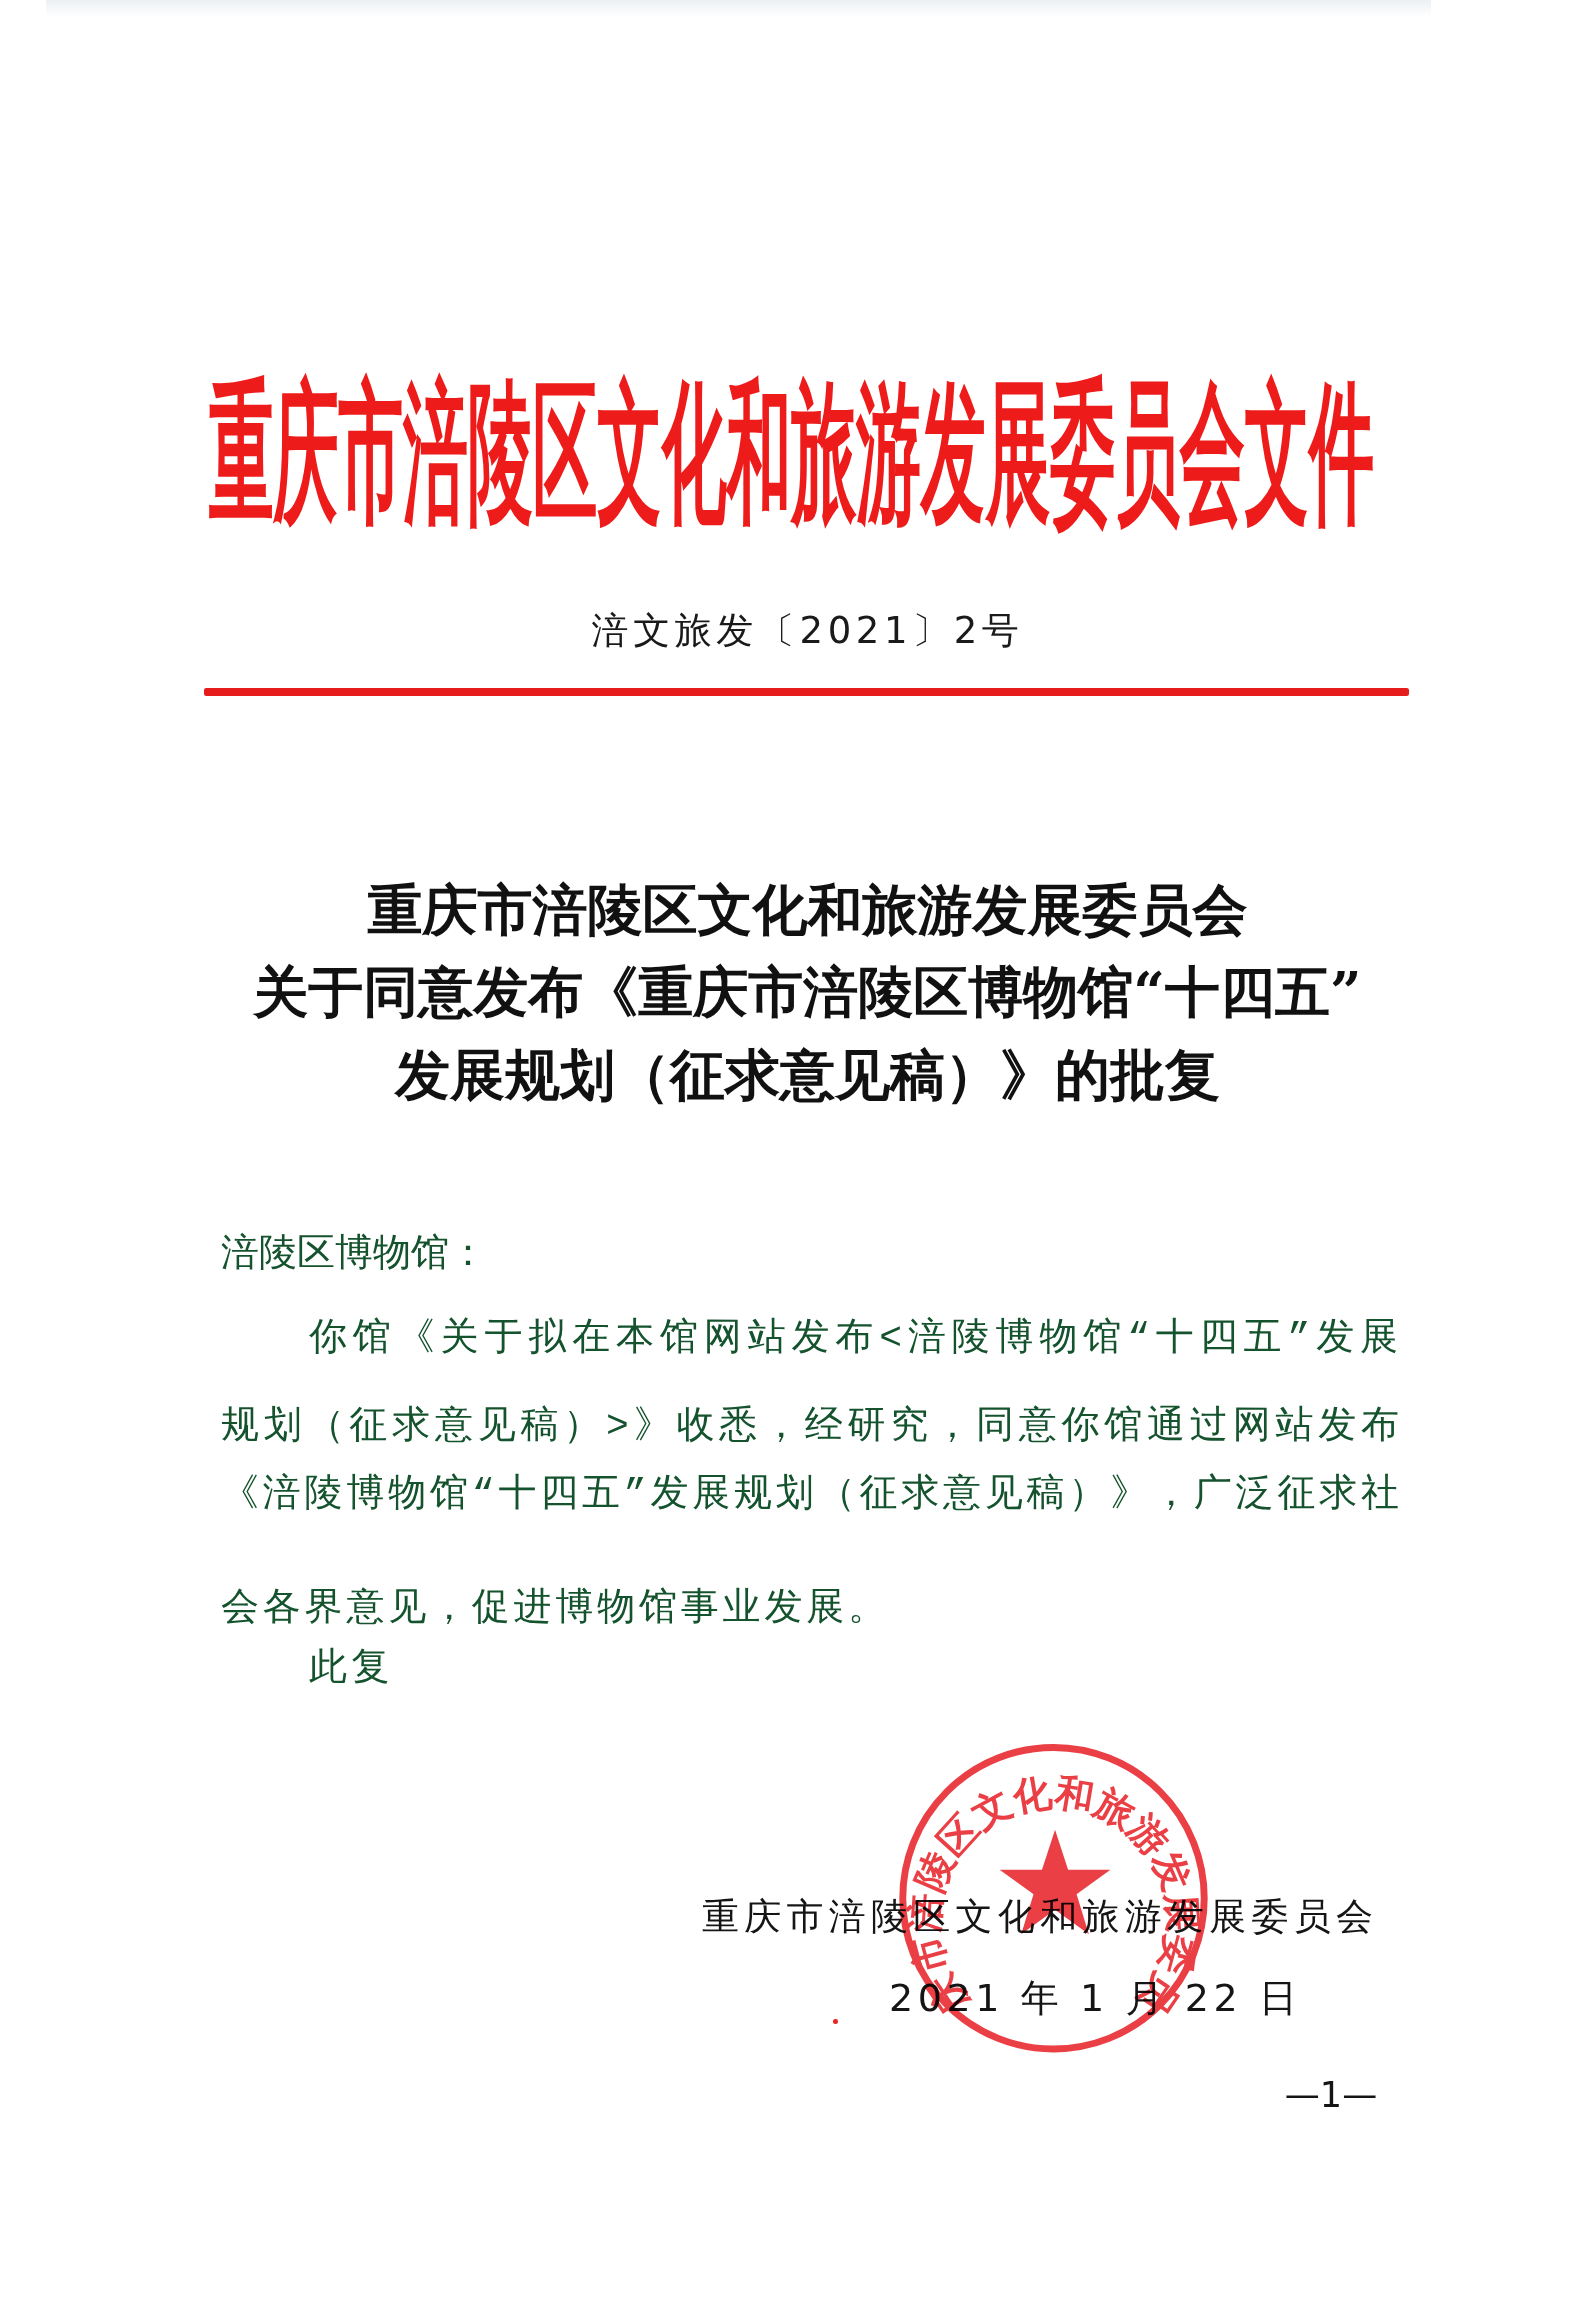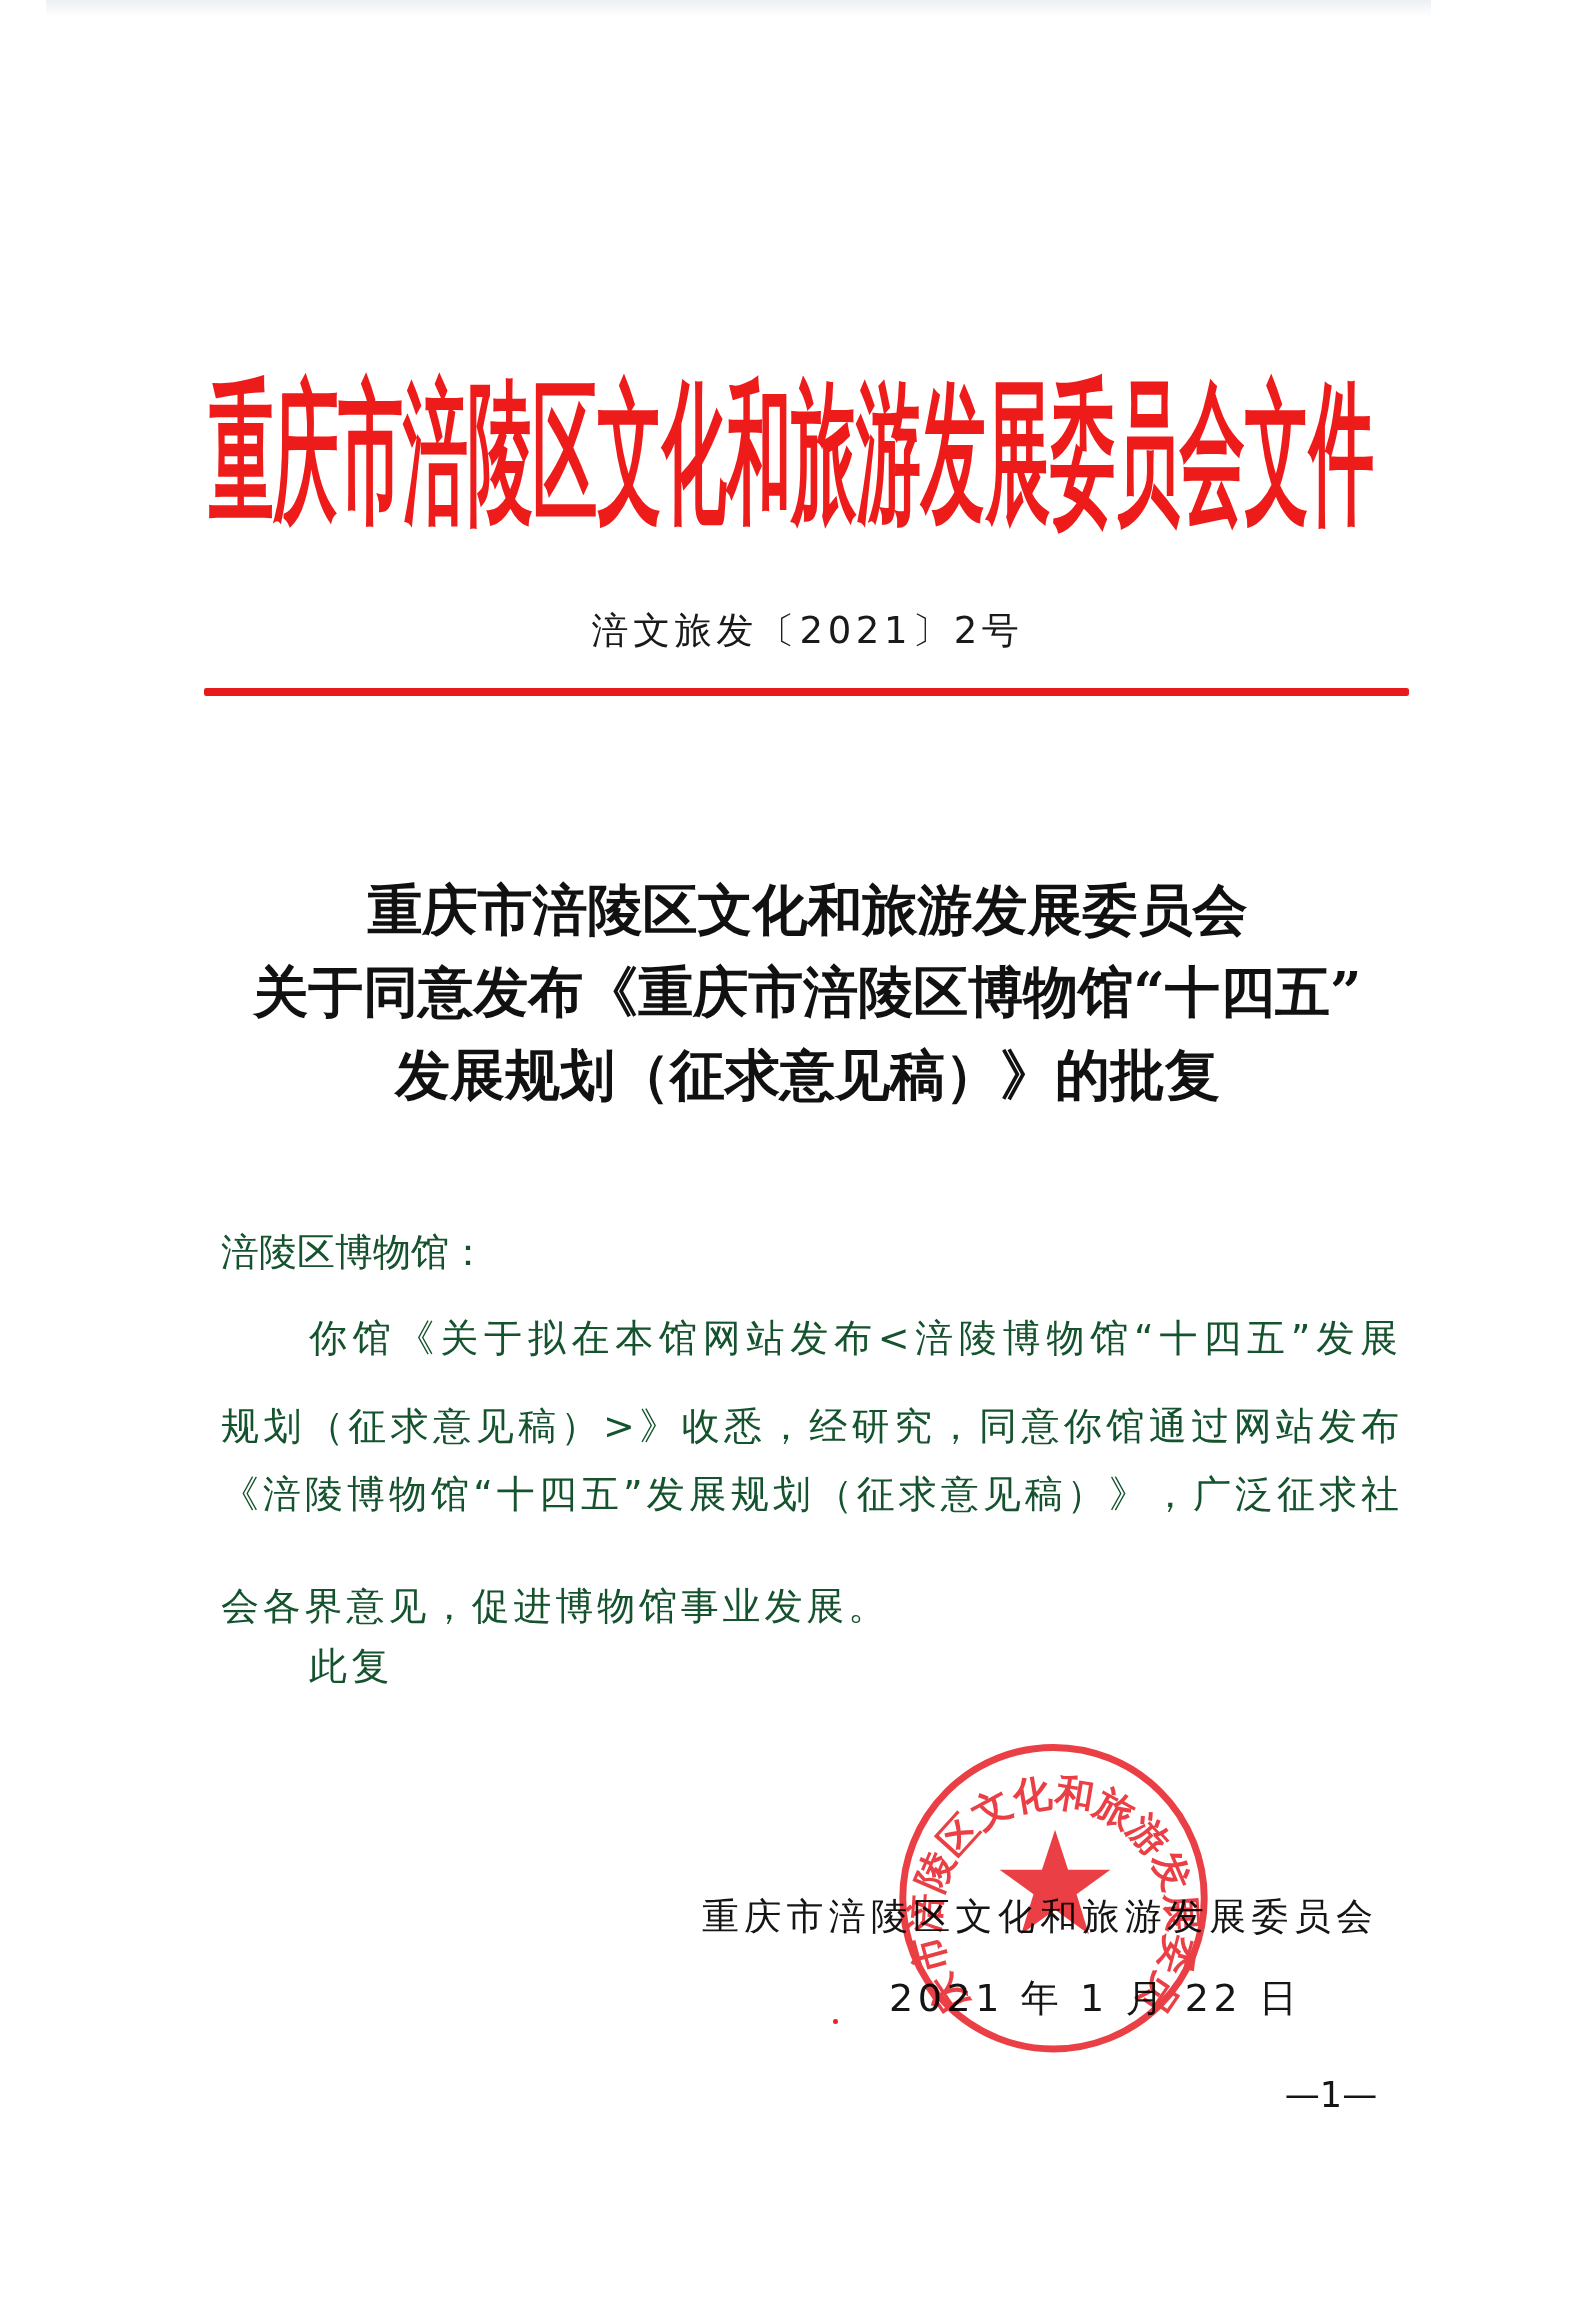--- a/index.html
+++ b/index.html
@@ -84,20 +84,21 @@
     width: 1178px;
     font-size: 38px;
     line-height: 49px;
     color: #14532d;
     white-space: nowrap;
   }
   .justify {
     text-align: justify;
     text-align-last: justify;
     white-space: normal;
+    font-family: Liberation Mono, monospace;
   }
   .indent {
     left: 309px;
     width: 1089px;
   }
   .signature {
     position: absolute;
     left: 702px;
     top: 1894px;
     width: 671px;

